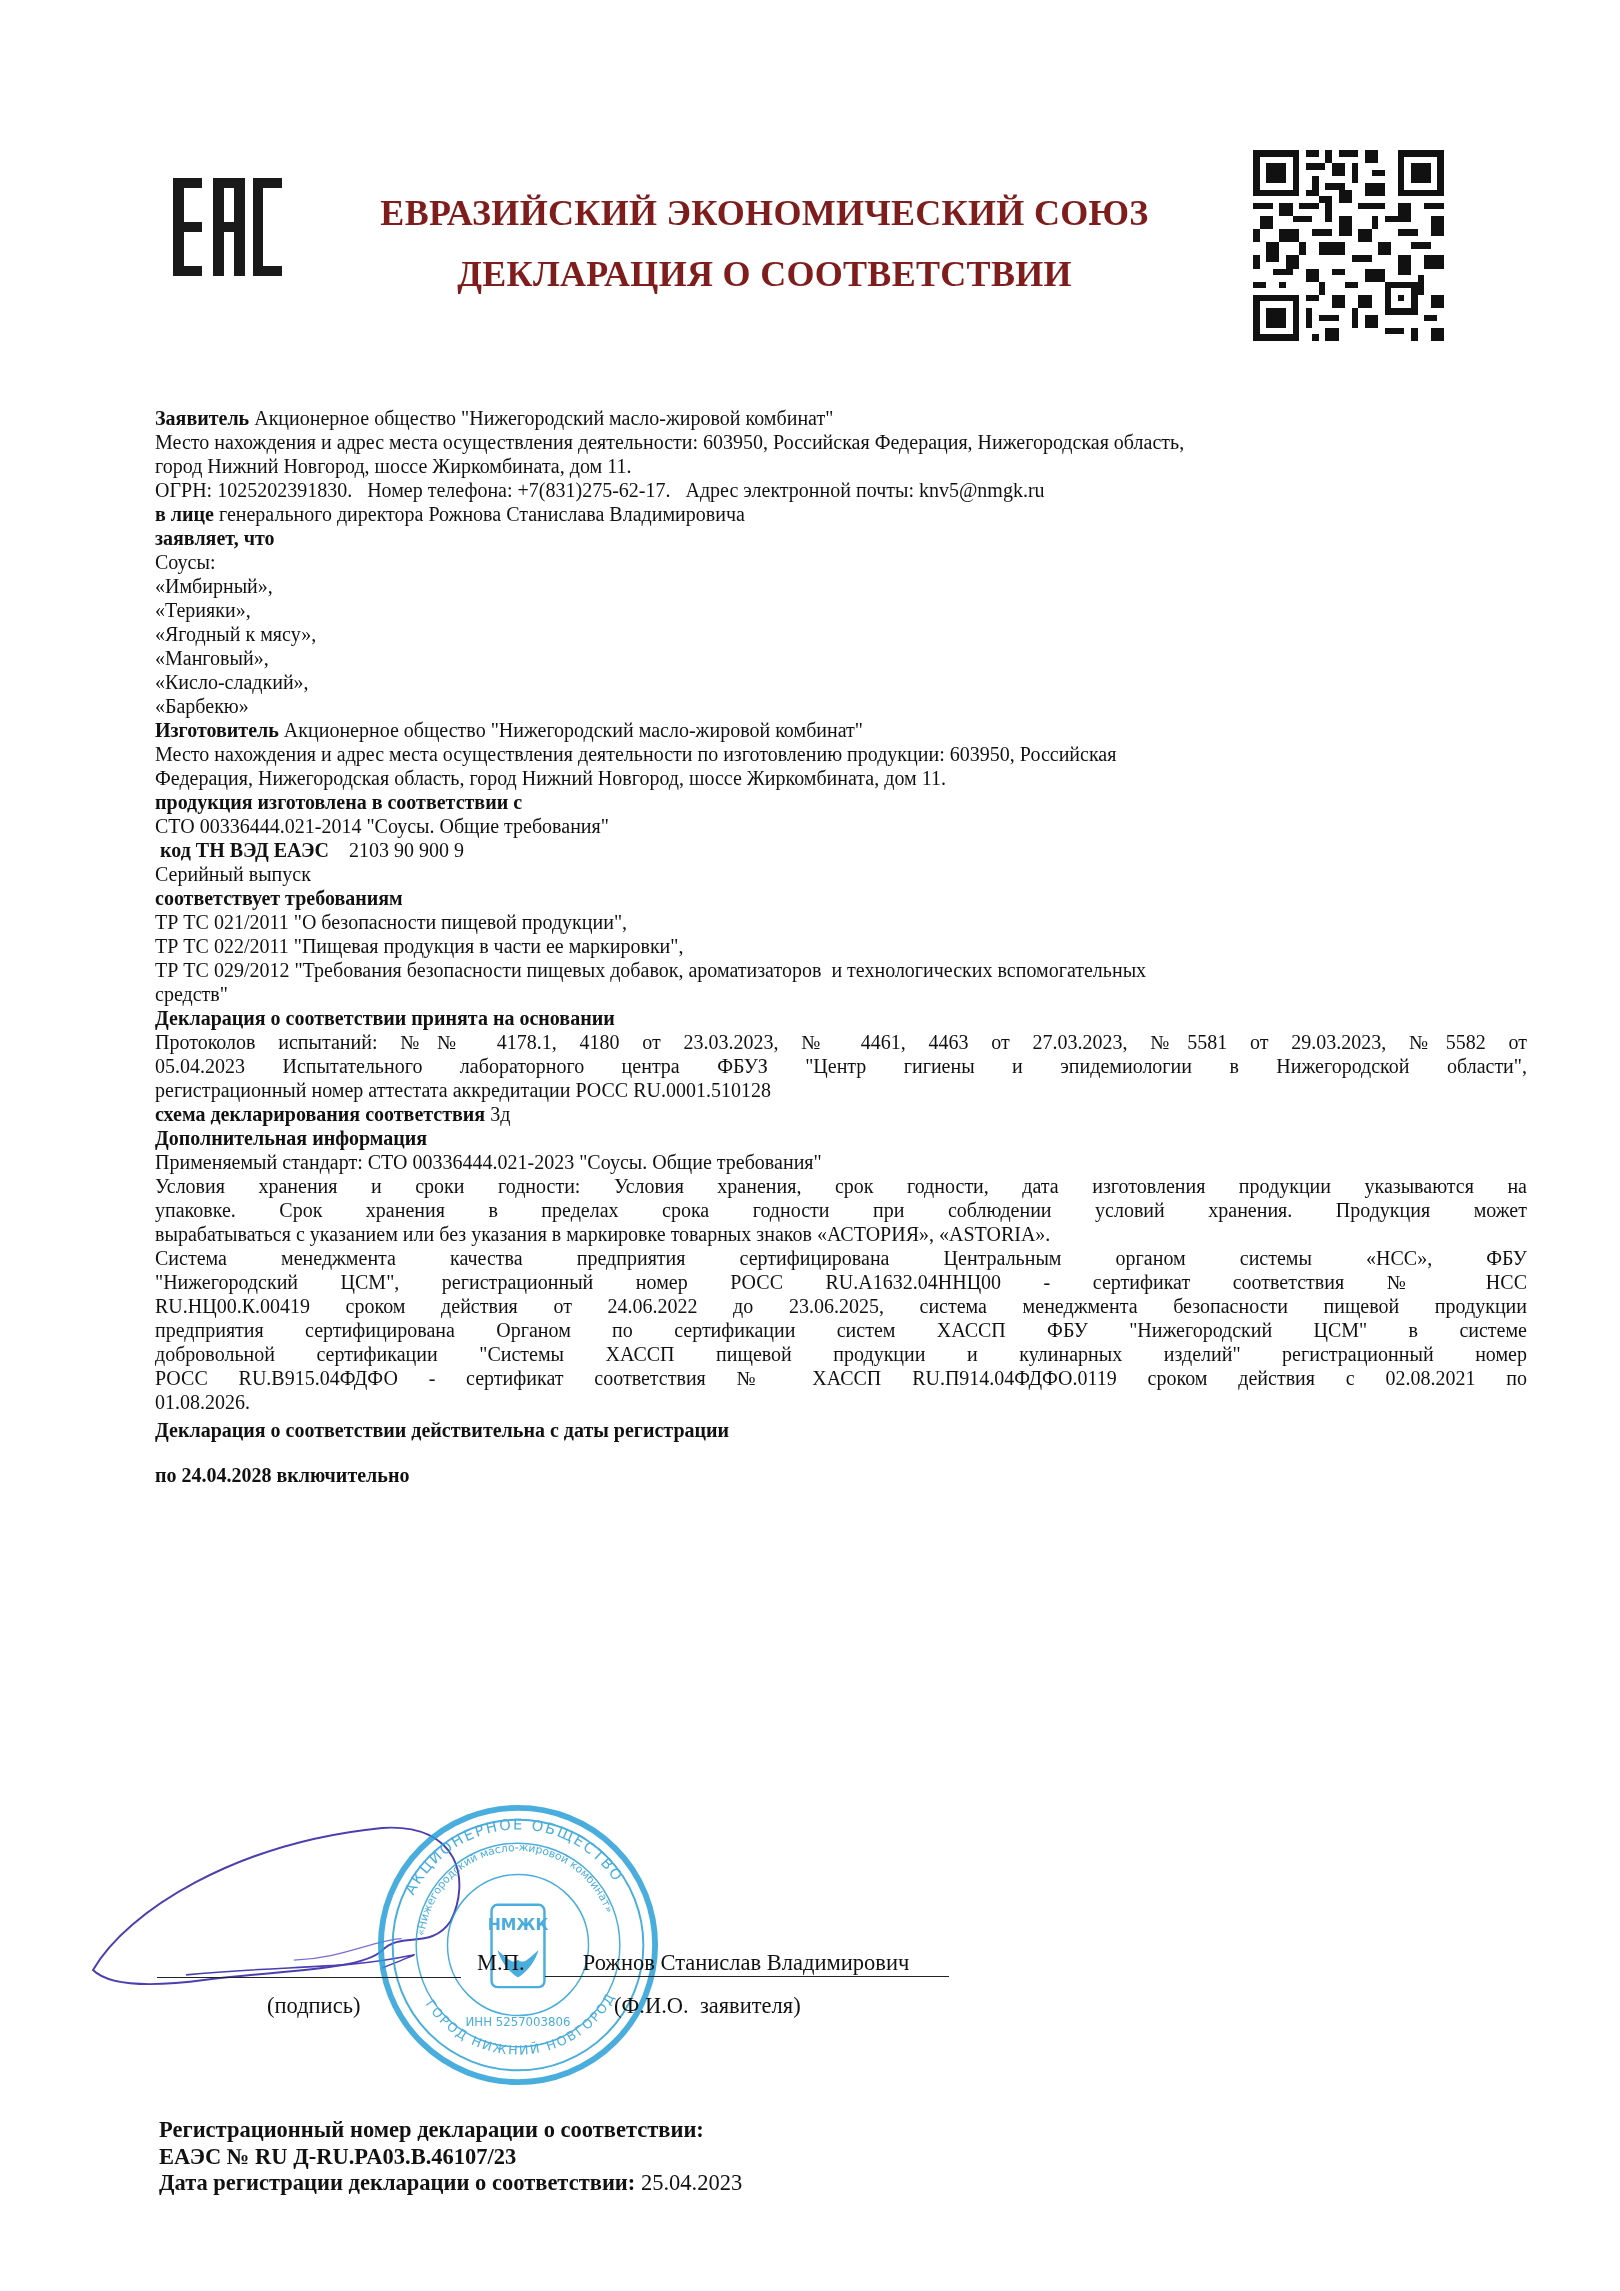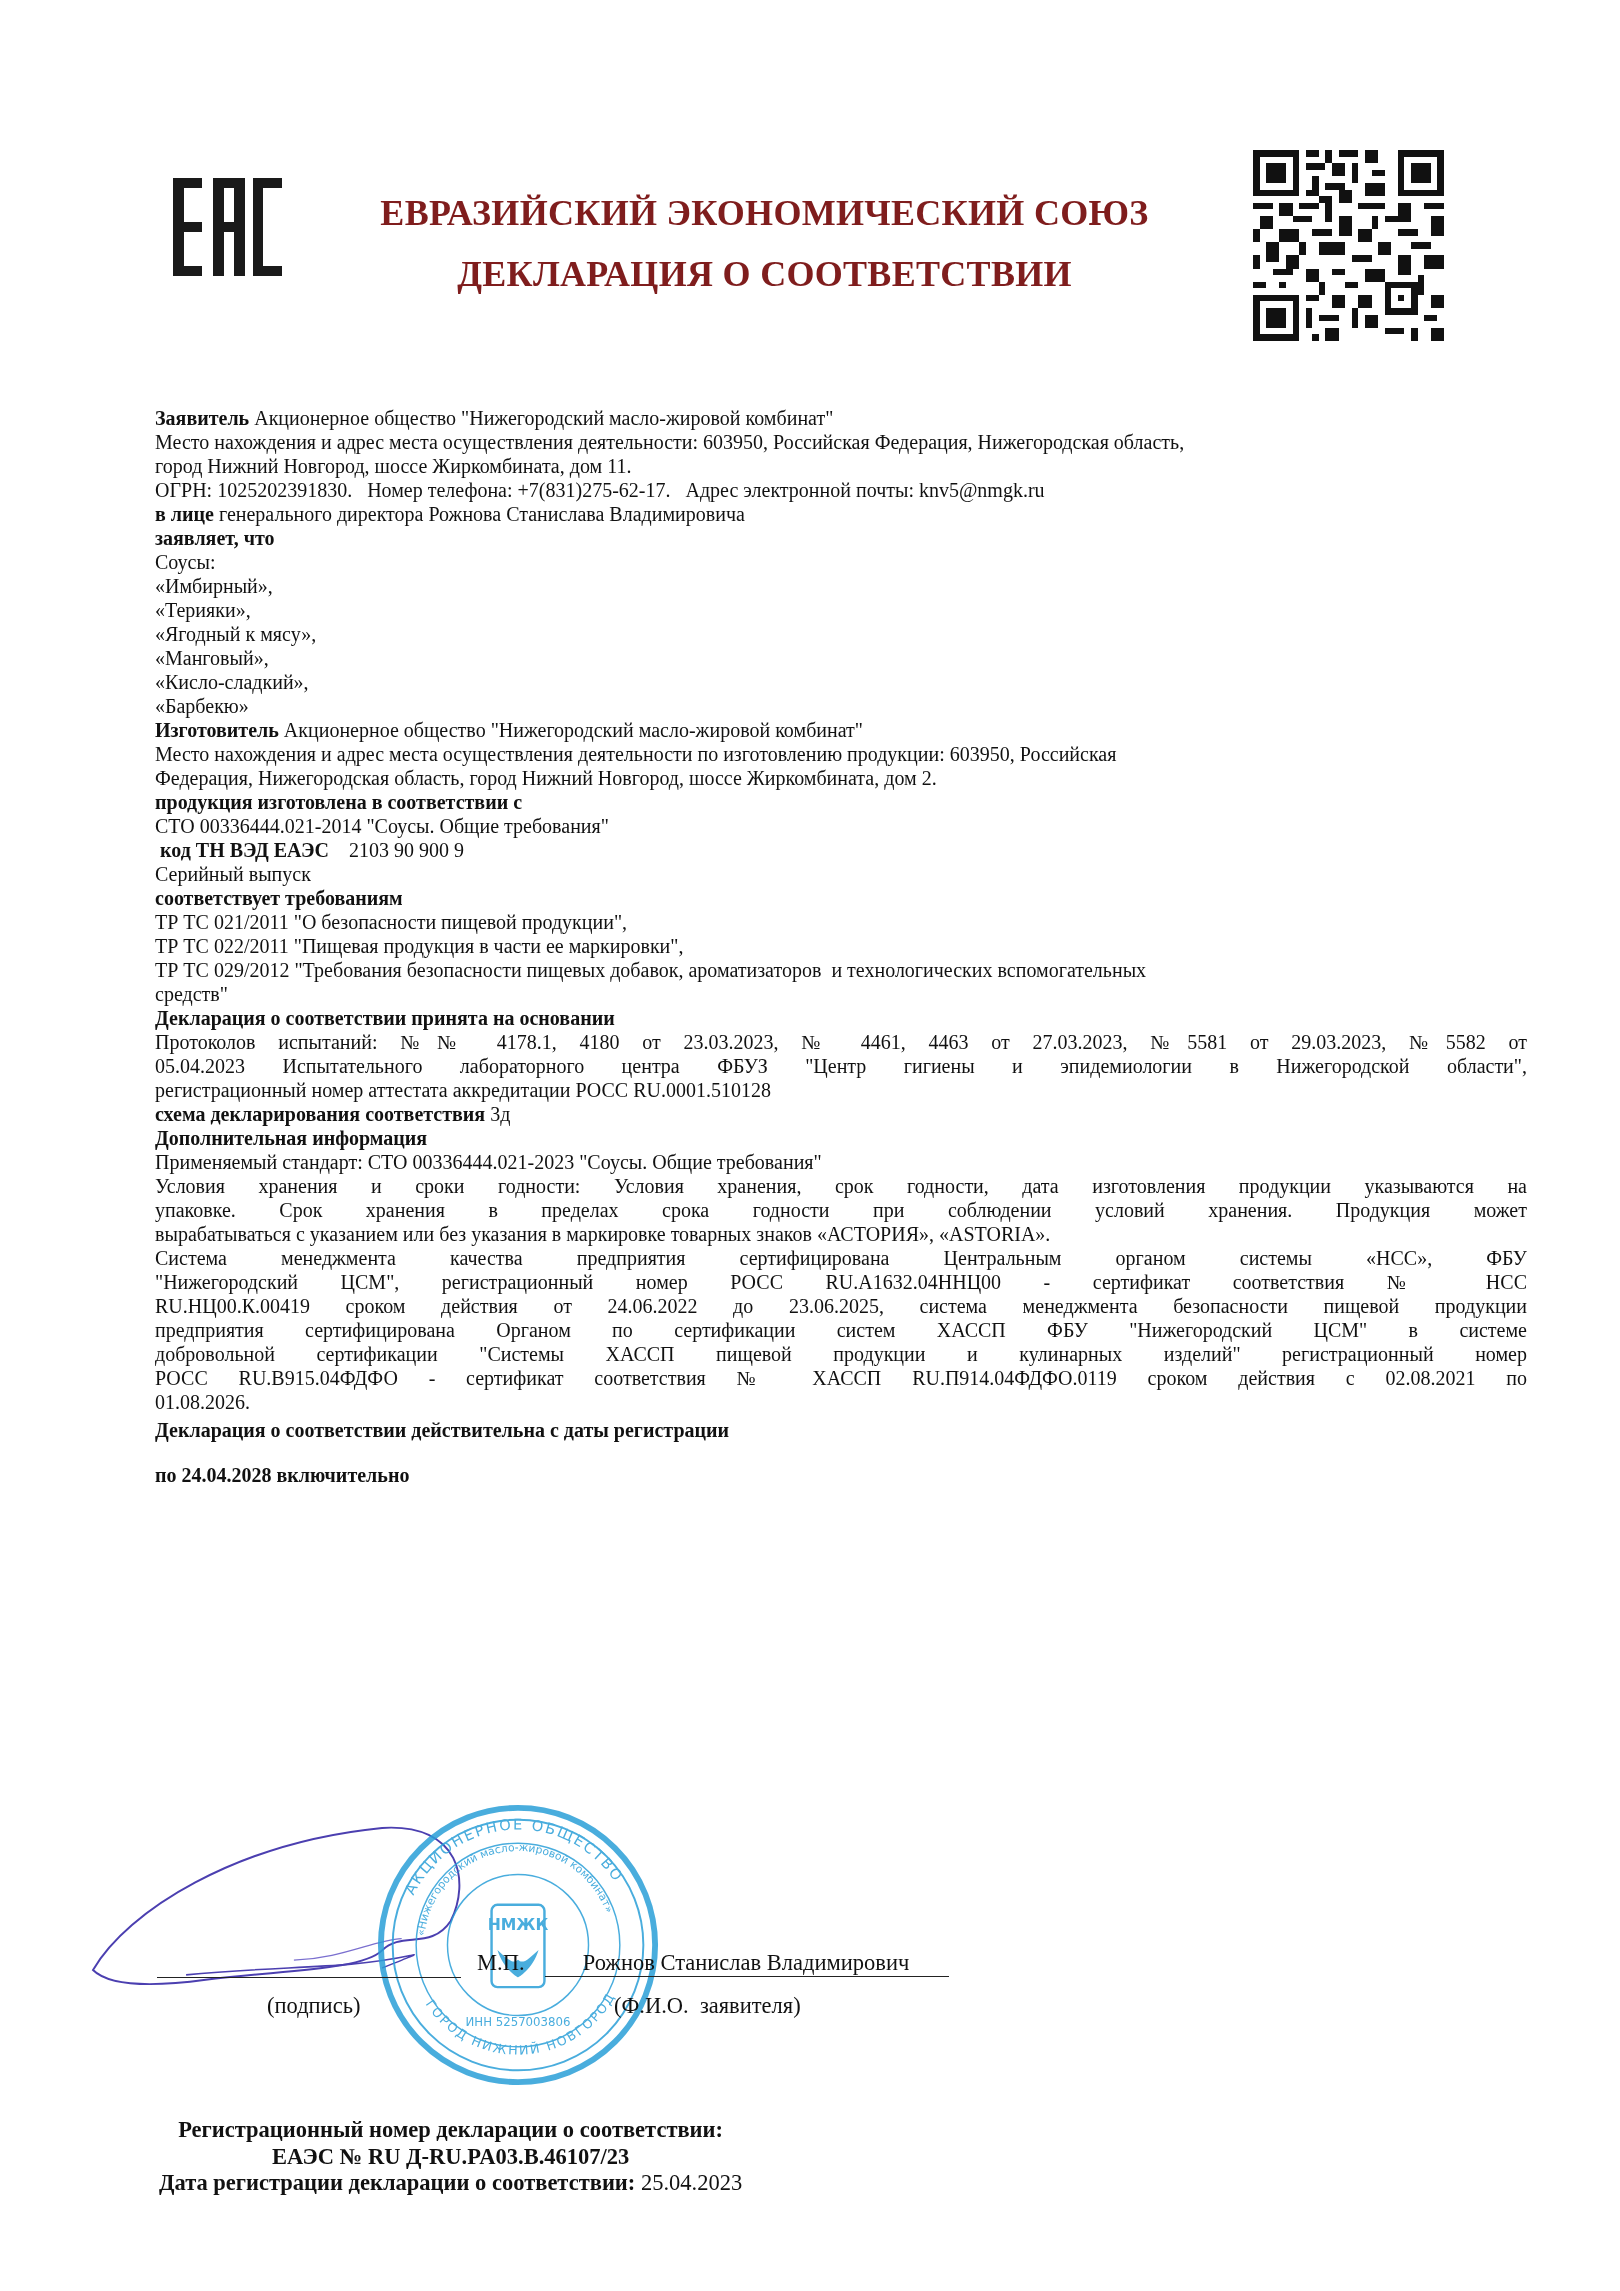--- a/index.html
+++ b/index.html
@@ -27,21 +27,21 @@
   .stamp { position: absolute; left: 376px; top: 1803px; width: 284px; height: 284px; opacity: 0.85; }
   .sig { position: absolute; left: 88px; top: 1823px; width: 549px; height: 196px; }
 
   .sign-row { position: absolute; top: 1950px; left: 0; width: 1620px; height: 59px; font-size: 22.5px; }
   .sig-line { position: absolute; left: 157px; top: 27.4px; width: 304px; border-top: 1.5px solid #222; }
   .mp { position: absolute; left: 477px; top: 0px; }
   .fio-name { position: absolute; left: 545px; top: 0px; border-bottom: 1.5px solid #222; padding: 0 2px 0 0; width: 402px; text-align: center; }
   .cap-sign { position: absolute; left: 267px; top: 43px; }
   .cap-fio { position: absolute; left: 614px; top: 43px; }
 
-  .reg { position: absolute; left: 159px; top: 2117px; font-size: 22.5px; line-height: 26.5px; text-align: center; }
+  .reg { position: absolute; left: 159px; top: 2117px; font-size: 22.5px; line-height: 26.5px; }
 </style>
 </head>
 <body>
 
 <div class="page">
 
   <div class="eac-logo" title="">
     <span>
         <i class="bar" style="left:0;top:0;width:10.8px;height:98px"></i>
         <i class="bar" style="left:0;top:0;width:29px;height:9.8px"></i>
@@ -155,21 +155,21 @@
     <div class="line">Соусы:</div>
     <div class="line">«Имбирный»,</div>
     <div class="line">«Терияки»,</div>
     <div class="line">«Ягодный к мясу»,</div>
     <div class="line">«Манговый»,</div>
     <div class="line">«Кисло-сладкий»,</div>
     <div class="line">«Барбекю»</div>
 
     <div class="line"><b>Изготовитель</b><span> Акционерное общество "Нижегородский масло-жировой комбинат"</span></div>
     <div class="line">Место нахождения и адрес места осуществления деятельности по изготовлению продукции: 603950, Российская</div>
-    <div class="line">Федерация, Нижегородская область, город Нижний Новгород, шоссе Жиркомбината, дом 2.</div>
+    <div class="line">Федерация, Нижегородская область, город Нижний Новгород, шоссе Жиркомбината, дом 11.</div>
 
     <div class="line"><b>продукция изготовлена в соответствии с</b></div>
     <div class="line">СТО 00336444.021-2014 "Соусы. Общие требования"</div>
     <div class="line">&nbsp;<b>код ТН ВЭД ЕАЭС</b>&nbsp;&nbsp;&nbsp;&nbsp;<span>2103 90 900 9</span></div>
     <div class="line">Серийный выпуск</div>
 
     <div class="line"><b>соответствует требованиям</b></div>
     <div class="line">ТР ТС 021/2011 "О безопасности пищевой продукции",</div>
     <div class="line">ТР ТС 022/2011 "Пищевая продукция в части ее маркировки",</div>
     <div class="line" style="white-space:pre">ТР ТС 029/2012 "Требования безопасности пищевых добавок, ароматизаторов  и технологических вспомогательных</div>

